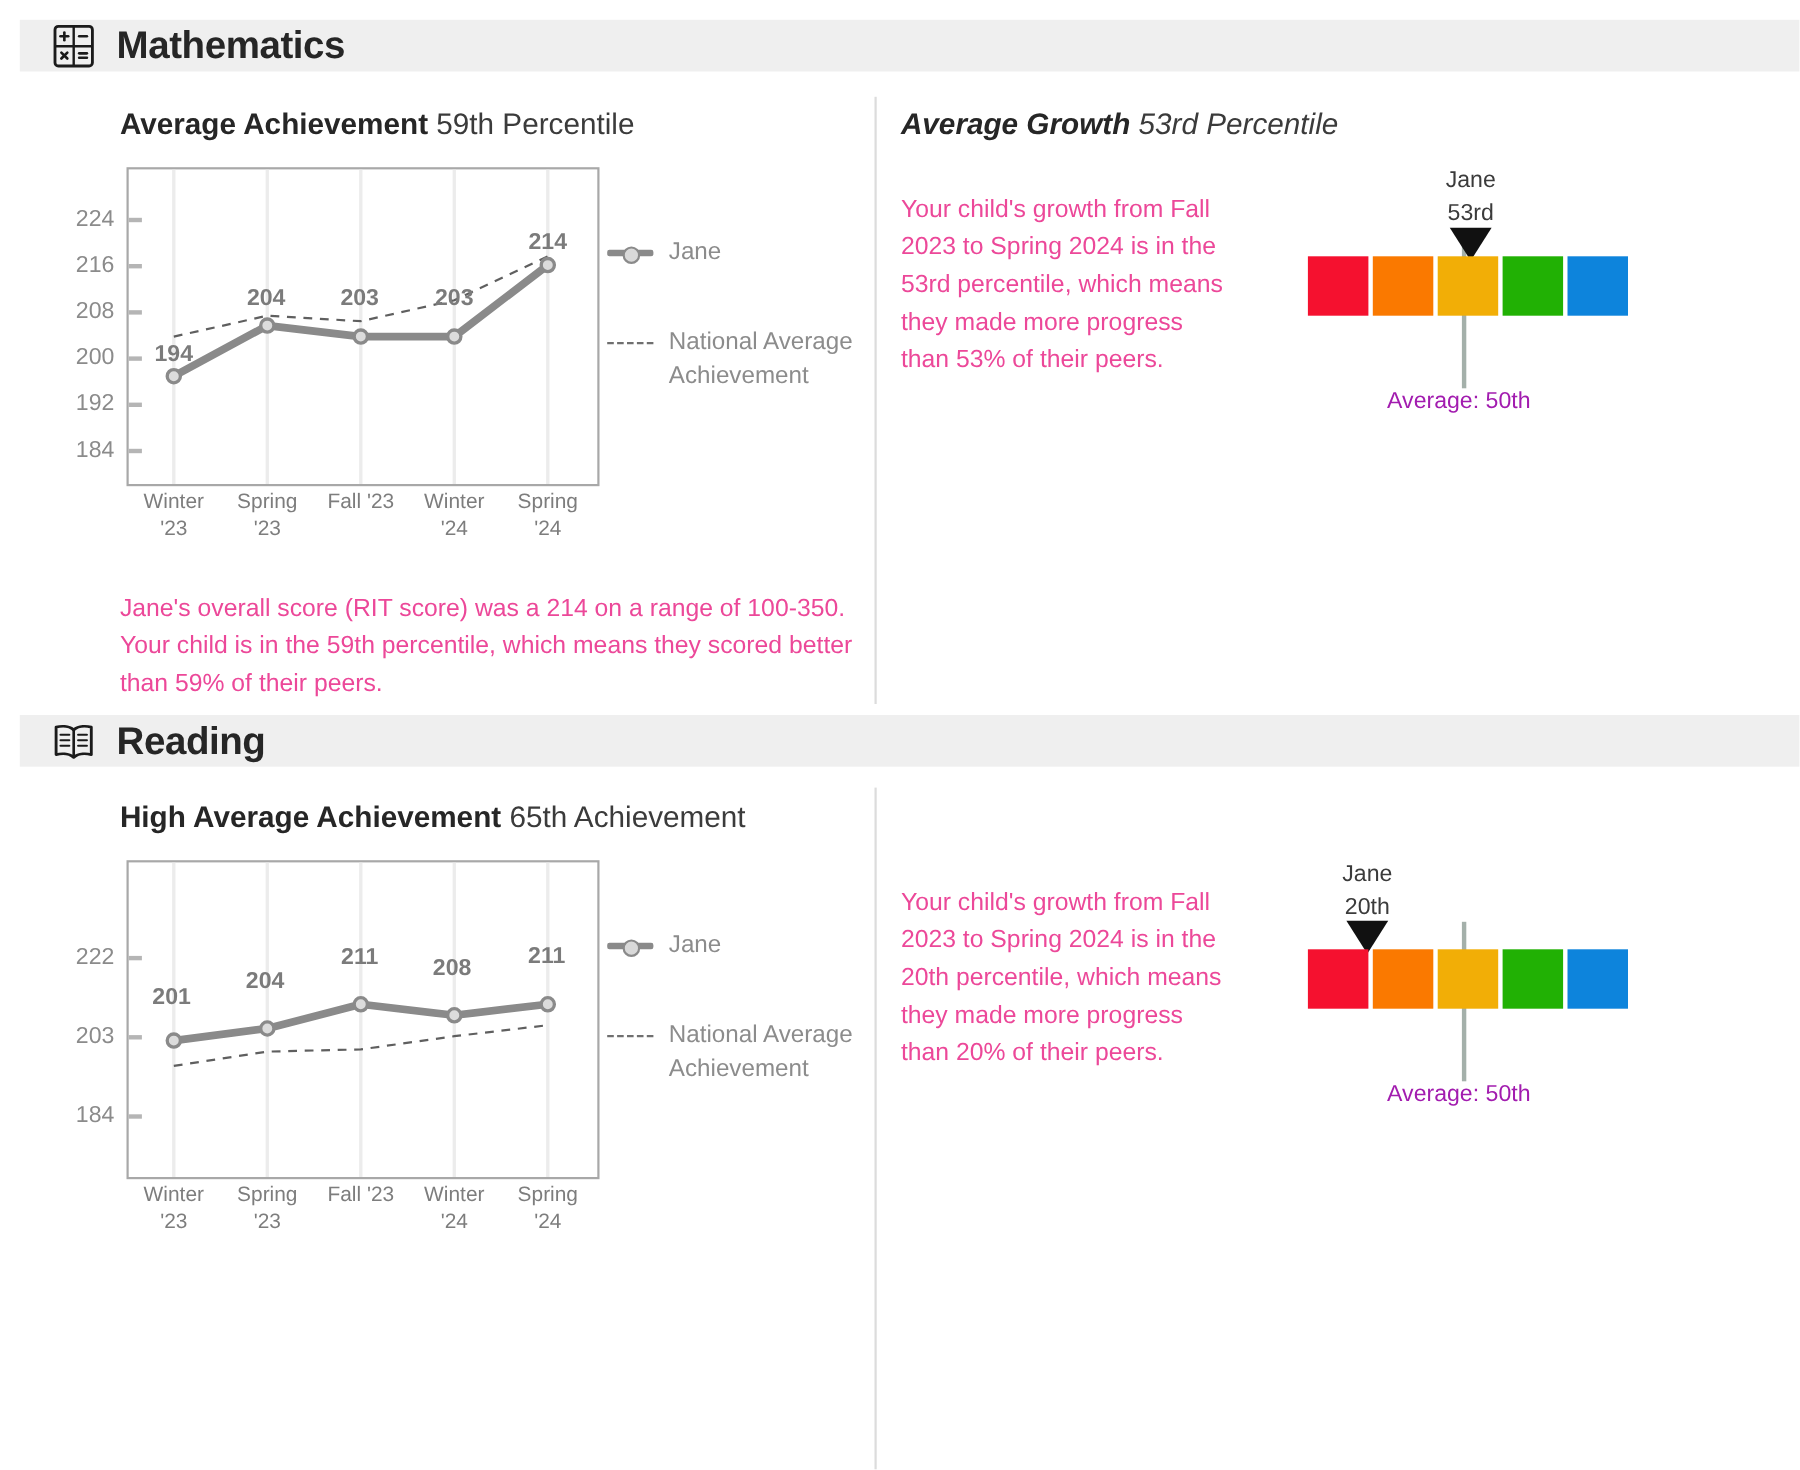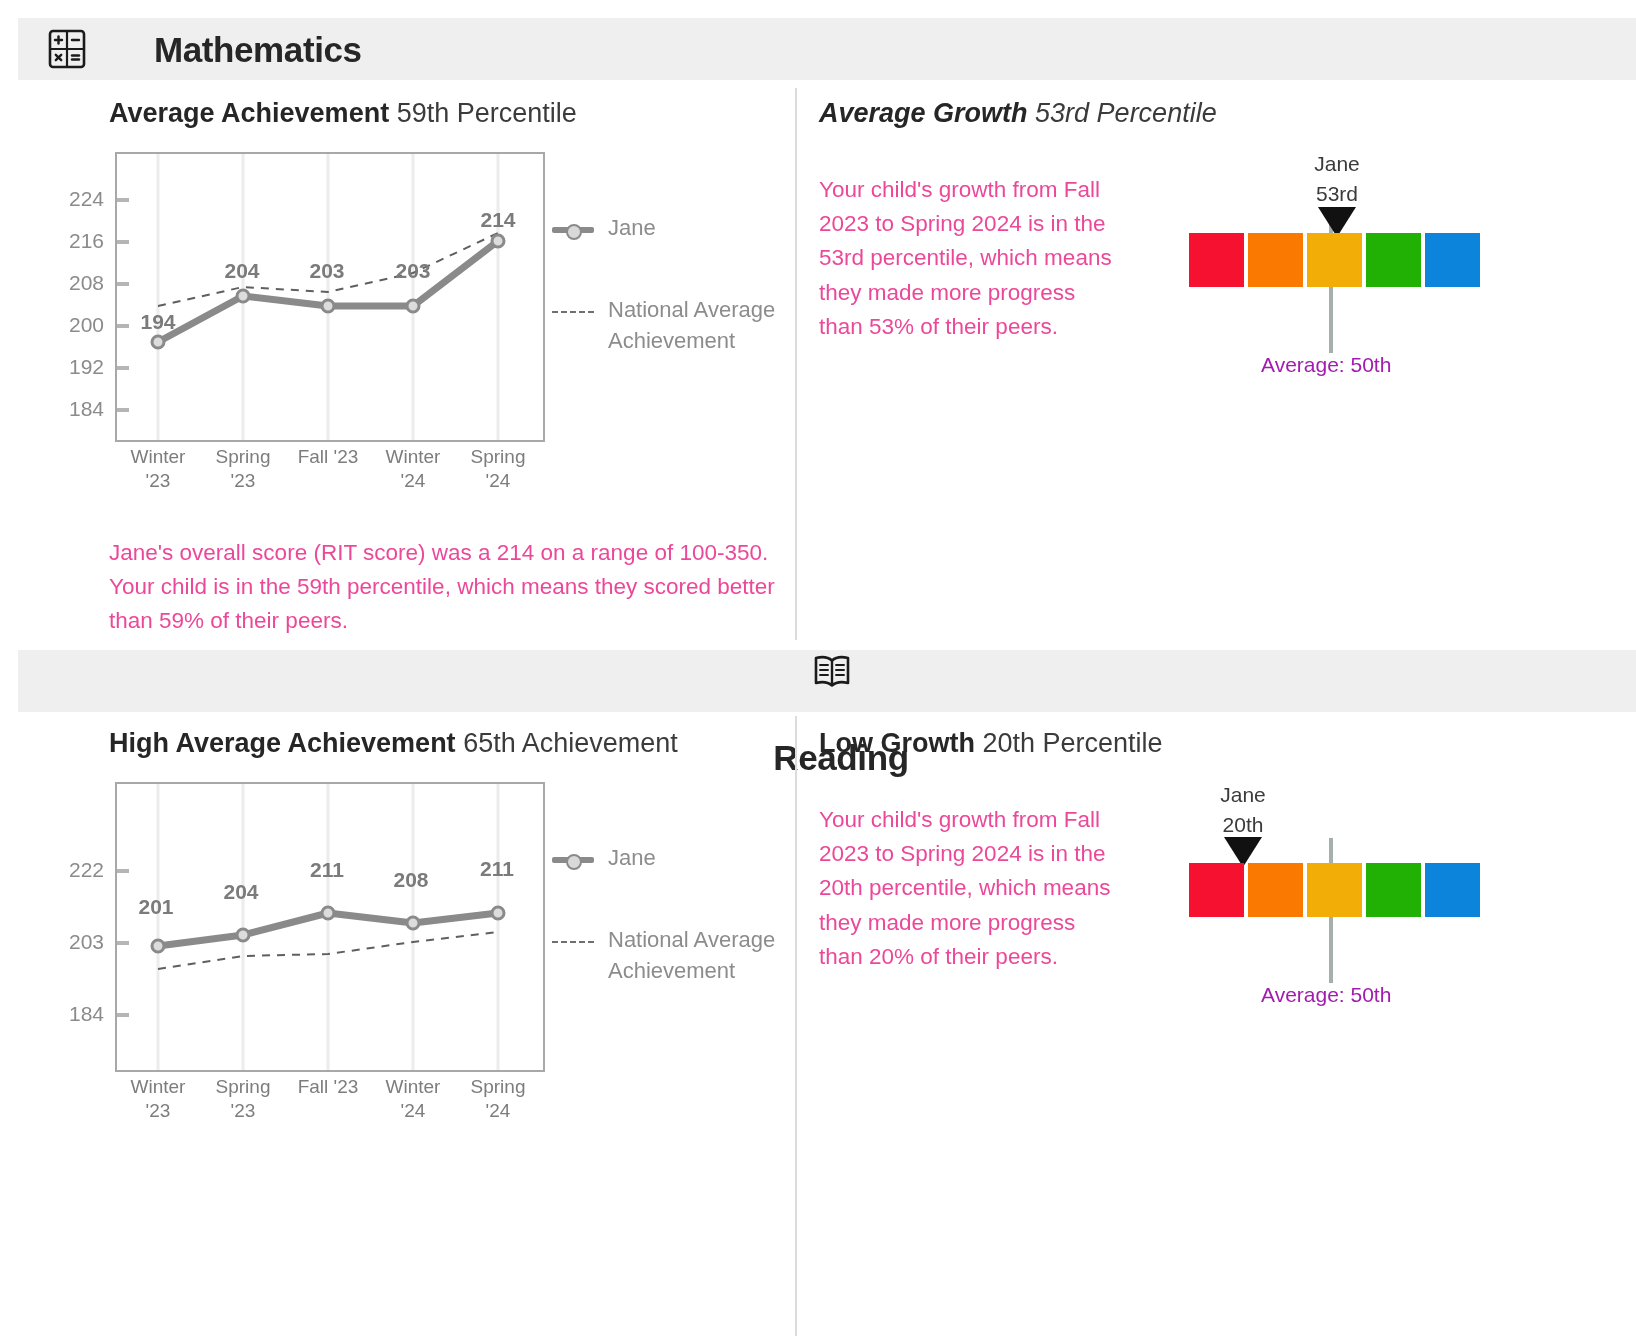--- a/index.html
+++ b/index.html
@@ -10,26 +10,25 @@
     font-family: "Liberation Sans", sans-serif;
     color: #3a3a3a;
     overflow: hidden;
   }
   .page { position: relative; width: 1636px; height: 1336px; }
 
   
   .subject-header {
     position: absolute;
     left: 18px; right: 0; width: 1618px;
-    height: 62px;
+    height: 47px;
     background: #efefef;
     display: flex;
     align-items: center;
     padding-left: 28px;
-    gap: 48px;
   }
   .subject-icon { width: 42px; height: 42px; flex: 0 0 42px; margin-right: 18px; }
   .subject-title {
     font-size: 35px;
     font-weight: bold;
     color: #262626;
     letter-spacing: -0.4px;
     line-height: 1;
   }
   .divider-v {
@@ -248,21 +247,21 @@
     <div class="growth-bars" style="left:1189px; top:233px;">
       <div class="growth-bar" style="background:#F5112F;"></div>
       <div class="growth-bar" style="background:#FA7900;"></div>
       <div class="growth-bar" style="background:#F2AE06;"></div>
       <div class="growth-bar" style="background:#21B104;"></div>
       <div class="growth-bar" style="background:#0D84DC;"></div>
     </div>
     <div class="avg-label" style="left:1261px; top:353px;">Average: 50th</div>
   </div>
 
-  <div class="subject-header" style="top:650px;flex-direction:column;">
+  <div class="subject-header" style="top:650px;">
     <span class="subject-icon">
       <svg viewBox="0 0 42 42" width="42" height="42">
         <path d="M21 10.5 C16.5 6.5, 9 7, 5 8 L5 33 C9 32, 16.5 31.5, 21 35.5 C25.5 31.5, 33 32, 37 33 L37 8 C33 7, 25.5 6.5, 21 10.5 Z" fill="none" stroke="#1b1b1b" stroke-width="2.6" stroke-linejoin="round"></path>
         <line x1="21" y1="10.5" x2="21" y2="35.5" stroke="#1b1b1b" stroke-width="2.4"></line>
         <g stroke="#1b1b1b" stroke-width="1.9" stroke-linecap="round">
           <line x1="9" y1="15" x2="17" y2="15"></line>
           <line x1="9" y1="20" x2="17" y2="20"></line>
           <line x1="9" y1="25" x2="17" y2="25"></line>
           <line x1="25" y1="15" x2="33" y2="15"></line>
           <line x1="25" y1="20" x2="33" y2="20"></line>
@@ -325,23 +324,20 @@
   <div class="legend-item" style="left:552px; top:842px;">
     <span class="legend-swatch legend-solid"></span>
     <span class="legend-text">Jane</span>
   </div>
   <div class="legend-item" style="left:552px; top:924px;">
     <span class="legend-swatch legend-dash"></span>
     <span class="legend-text">National Average Achievement</span>
   </div>
 
 
-  <div class="panel-heading" style="left:819px; top:728px;">
-    <b>Low Growth</b><span> 20th Percentile</span>
-  </div>
   <div class="body-text" style="left:819px; top:803px; width:300px;">Your child's growth from Fall 2023 to Spring 2024 is in the 20th percentile, which means they made more progress than 20% of their peers.</div>
 
   <div class="growth-widget" style="left:0; top:0;">
     <div class="marker-label" style="left:1183px; width:120px; top:780px;"><span>Jane</span><br><span>20th</span></div>
     <div class="avg-line" style="left:1329px; top:838px; height:145px;"></div>
     <div class="marker-caret" style="left:1224px; top:837px;"></div>
     <div class="growth-bars" style="left:1189px; top:863px;">
       <div class="growth-bar" style="background:#F5112F;"></div>
       <div class="growth-bar" style="background:#FA7900;"></div>
       <div class="growth-bar" style="background:#F2AE06;"></div>

